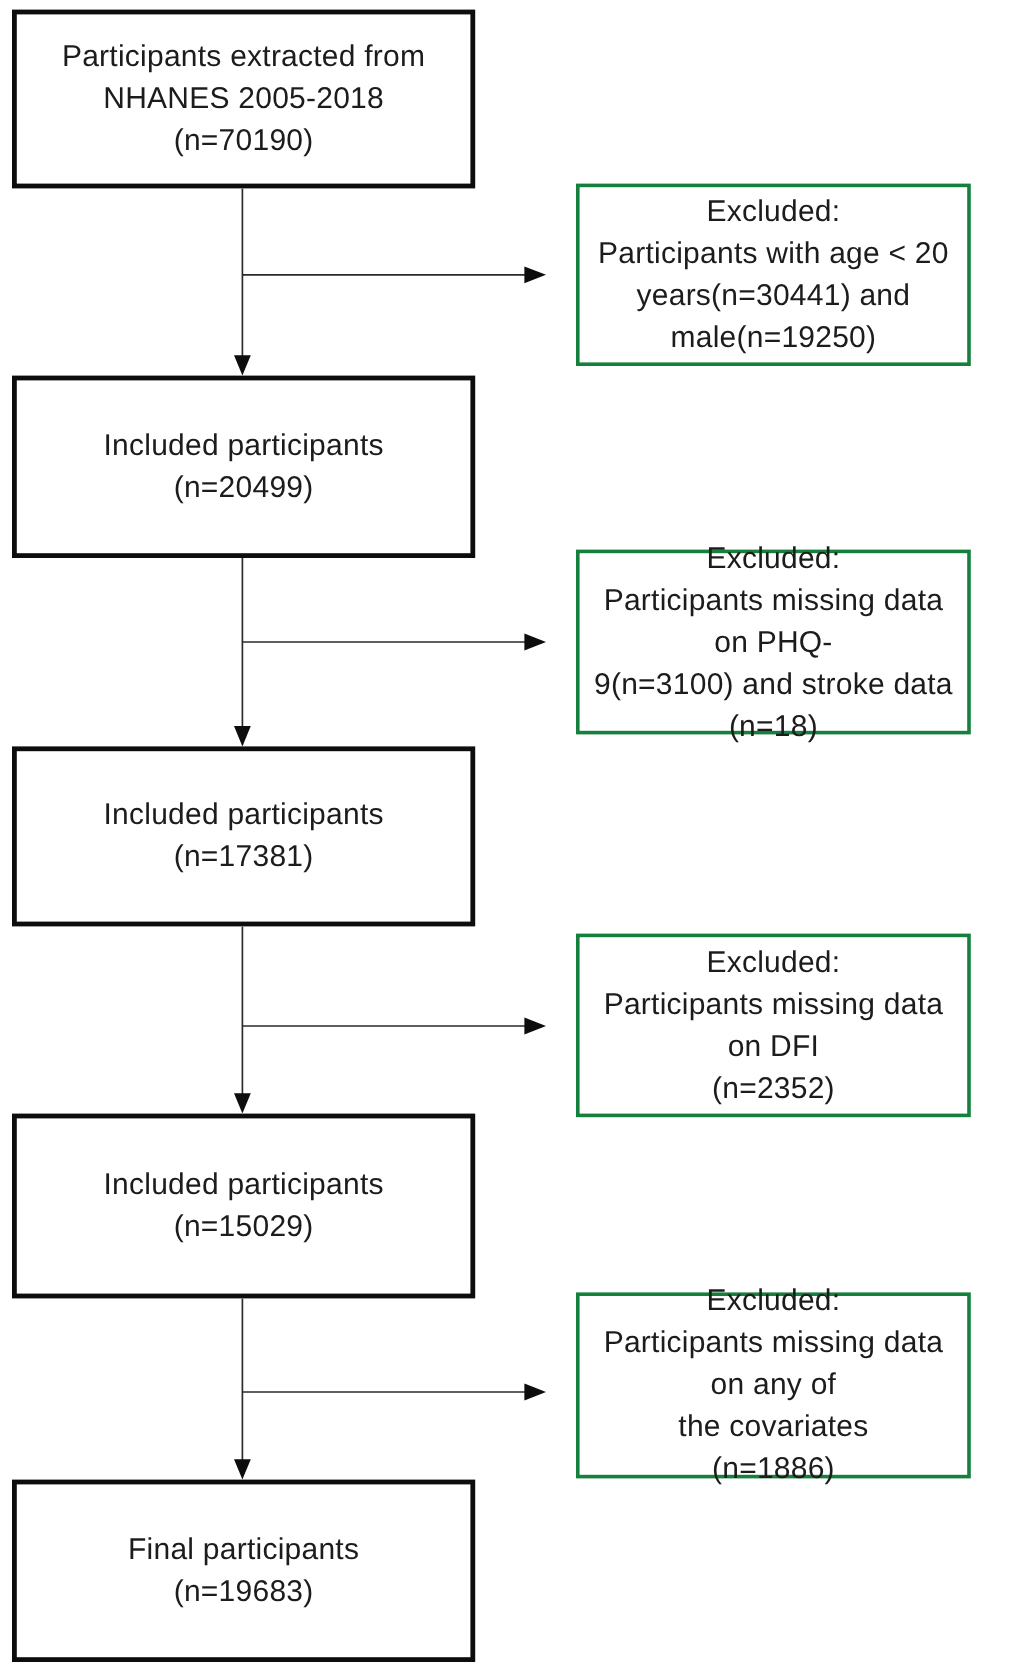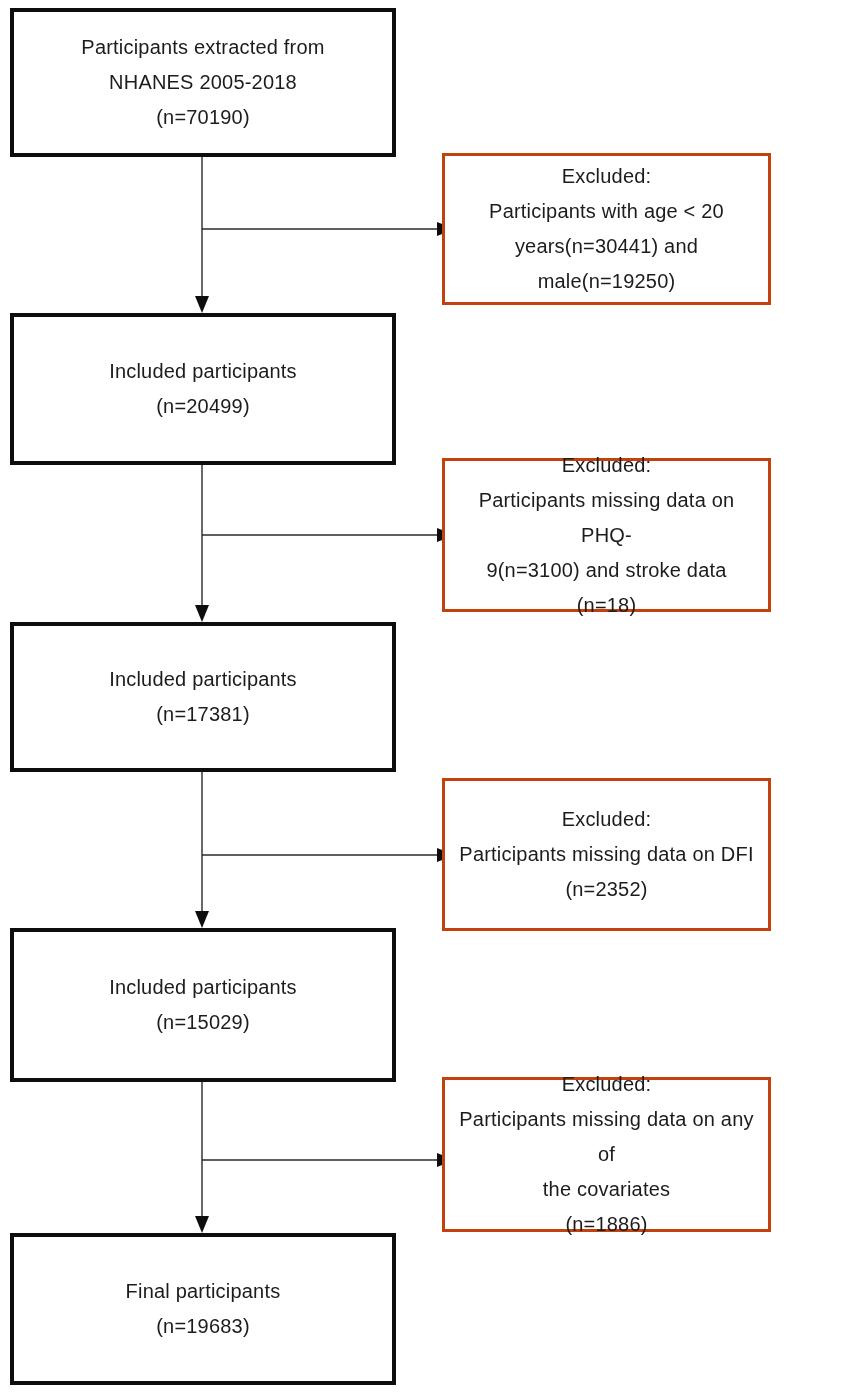--- a/index.html
+++ b/index.html
@@ -26,35 +26,35 @@
     position: absolute;
     box-sizing: border-box;
     background: #ffffff;
     display: flex;
     align-items: center;
     justify-content: center;
     text-align: center;
   }
   .box .txt {
     white-space: pre-line;
-    font-size: 20px;
+    font-size: 25px;
     line-height: 35px;
     color: #1c1c1c;
     letter-spacing: 0.2px;
     padding: 0 6px;
   }
   .left-box {
     left: 10px;
     width: 386px;
     border: 4px solid #0d0d0d;
   }
   .right-box {
-    left: 442px;
+    left: 480px;
     width: 329px;
-    border: 3px solid #c2410c;
+    border: 3px solid #15803d;
   }
   .b-source    { top: 8px;    height: 149px; }
   .b-excl1     { top: 153px;  height: 152px; }
   .b-incl1     { top: 313px;  height: 152px; }
   .b-excl2     { top: 458px;  height: 154px; }
   .b-incl2     { top: 622px;  height: 150px; }
   .b-excl3     { top: 778px;  height: 153px; }
   .b-incl3     { top: 928px;  height: 154px; }
   .b-excl4     { top: 1077px; height: 155px; }
   .b-final     { top: 1233px; height: 152px; }

